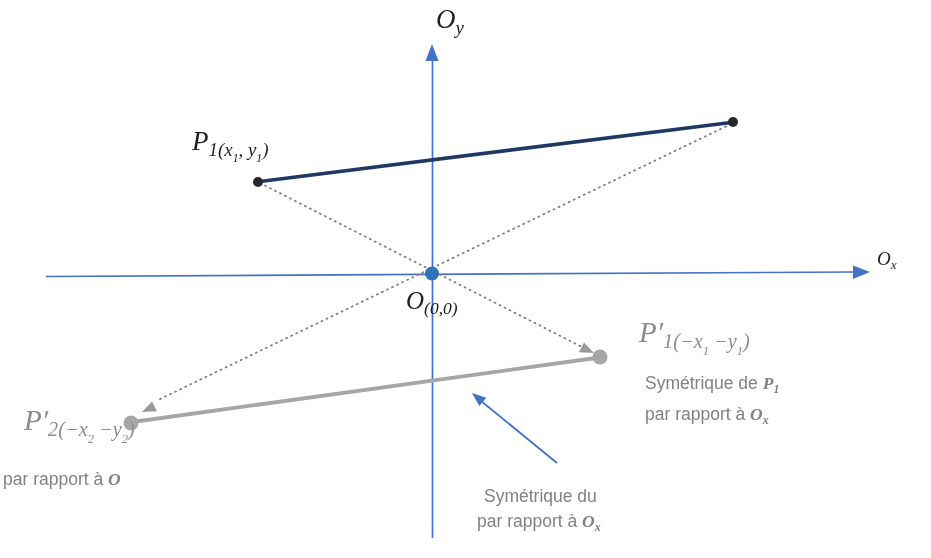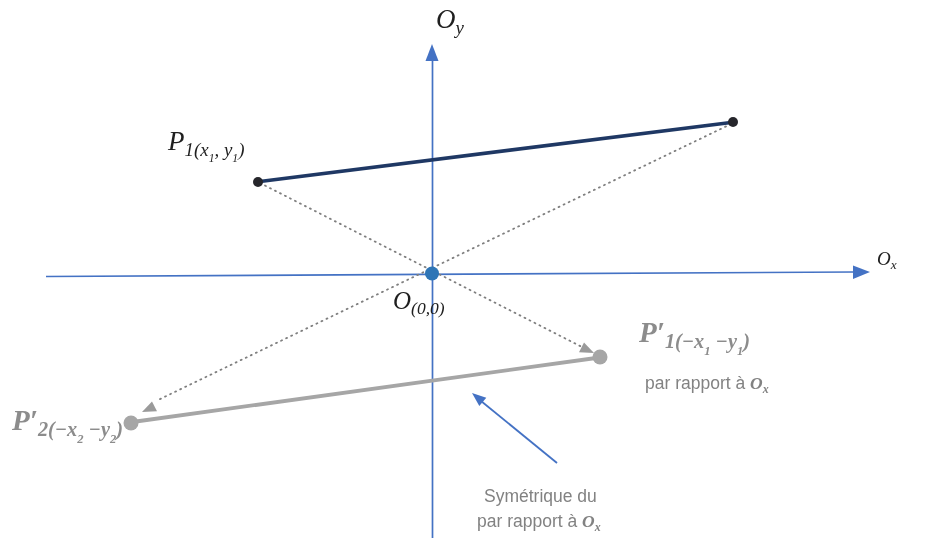--- a/index.html
+++ b/index.html
@@ -12,21 +12,21 @@
   }
   svg.layer{position:absolute;left:0;top:0;}
   .lbl{position:absolute;white-space:nowrap;}
   .math{
     font-family:"Liberation Serif", serif;
     font-style:italic;
     color:var(--black-text,#1f1f1f);
   }
   .math.graym{
     color:var(--gray-label,#8c8c8c);
-    font-weight:700;
+    font-weight:400;
   }
   .s1{font-size:70%;vertical-align:-0.3em;}
   .s2{font-size:62%;vertical-align:-0.55em;}
   .caption{
     font-size:17.5px;
     line-height:25px;
     color:var(--gray-caption,#828282);
   }
   .caption .m{
     font-family:"Liberation Serif", serif;
@@ -67,42 +67,44 @@
   </svg>
 
   <div class="lbl math" style="left:436px;top:4px;font-size:27px">
     <span>O</span><span class="s1">y</span>
   </div>
 
   <div class="lbl math" style="left:877px;top:248px;font-size:19px">
     <span>O</span><span class="s1">x</span>
   </div>
 
-  <div class="lbl math" style="left:393px;top:287px;font-size:25px">
+  <div class="lbl math" style="left:406px;top:287px;font-size:25px">
     <span>O</span><span class="s1">(0,0)</span>
   </div>
 
-  <div class="lbl math" style="left:168px;top:126px;font-size:27px">
+  <div class="lbl math" style="left:192px;top:126px;font-size:27px">
     <span>P</span><span class="s1"><span>1</span><span>(</span><span>x</span><span class="s2">1</span><span>, </span><span>y</span><span class="s2">1</span><span>)</span></span>
   </div>
 
 
   <div class="lbl math graym" style="left:639px;top:316px;font-size:29px">
     <span>P</span><span>′</span><span class="s1"><span>1</span><span>(−</span><span>x</span><span class="s2">1</span><span> −</span><span>y</span><span class="s2">1</span><span>)</span></span>
   </div>
 
-  <div class="lbl math graym" style="left:12px;top:404px;font-size:29px">
+  <div class="lbl math graym" style="left:24px;top:404px;font-size:29px">
     <span>P</span><span>′</span><span class="s1"><span>2</span><span>(−</span><span>x</span><span class="s2">2</span><span> −</span><span>y</span><span class="s2">2</span><span>)</span></span>
   </div>
 
   <div class="lbl caption" style="left:645px;top:371px">
+    <div><span>Symétrique de </span><span class="m"><span>P</span><span class="ms">1</span></span></div>
     <div><span>par rapport à </span><span class="m"><span>O</span><span class="ms">x</span></span></div>
   </div>
 
   <div class="lbl caption" style="left:3px;top:467px">
+    <div><span>par rapport à </span><span class="m"><span>O</span><span class="ms"></span></span></div>
   </div>
 
   <div class="lbl caption" style="left:477px;top:484px">
     <div style="margin-left:7px"><span>Symétrique du</span></div>
     <div><span>par rapport à </span><span class="m"><span>O</span><span class="ms">x</span></span></div>
   </div>
 
 </div>
 
 </body></html>

